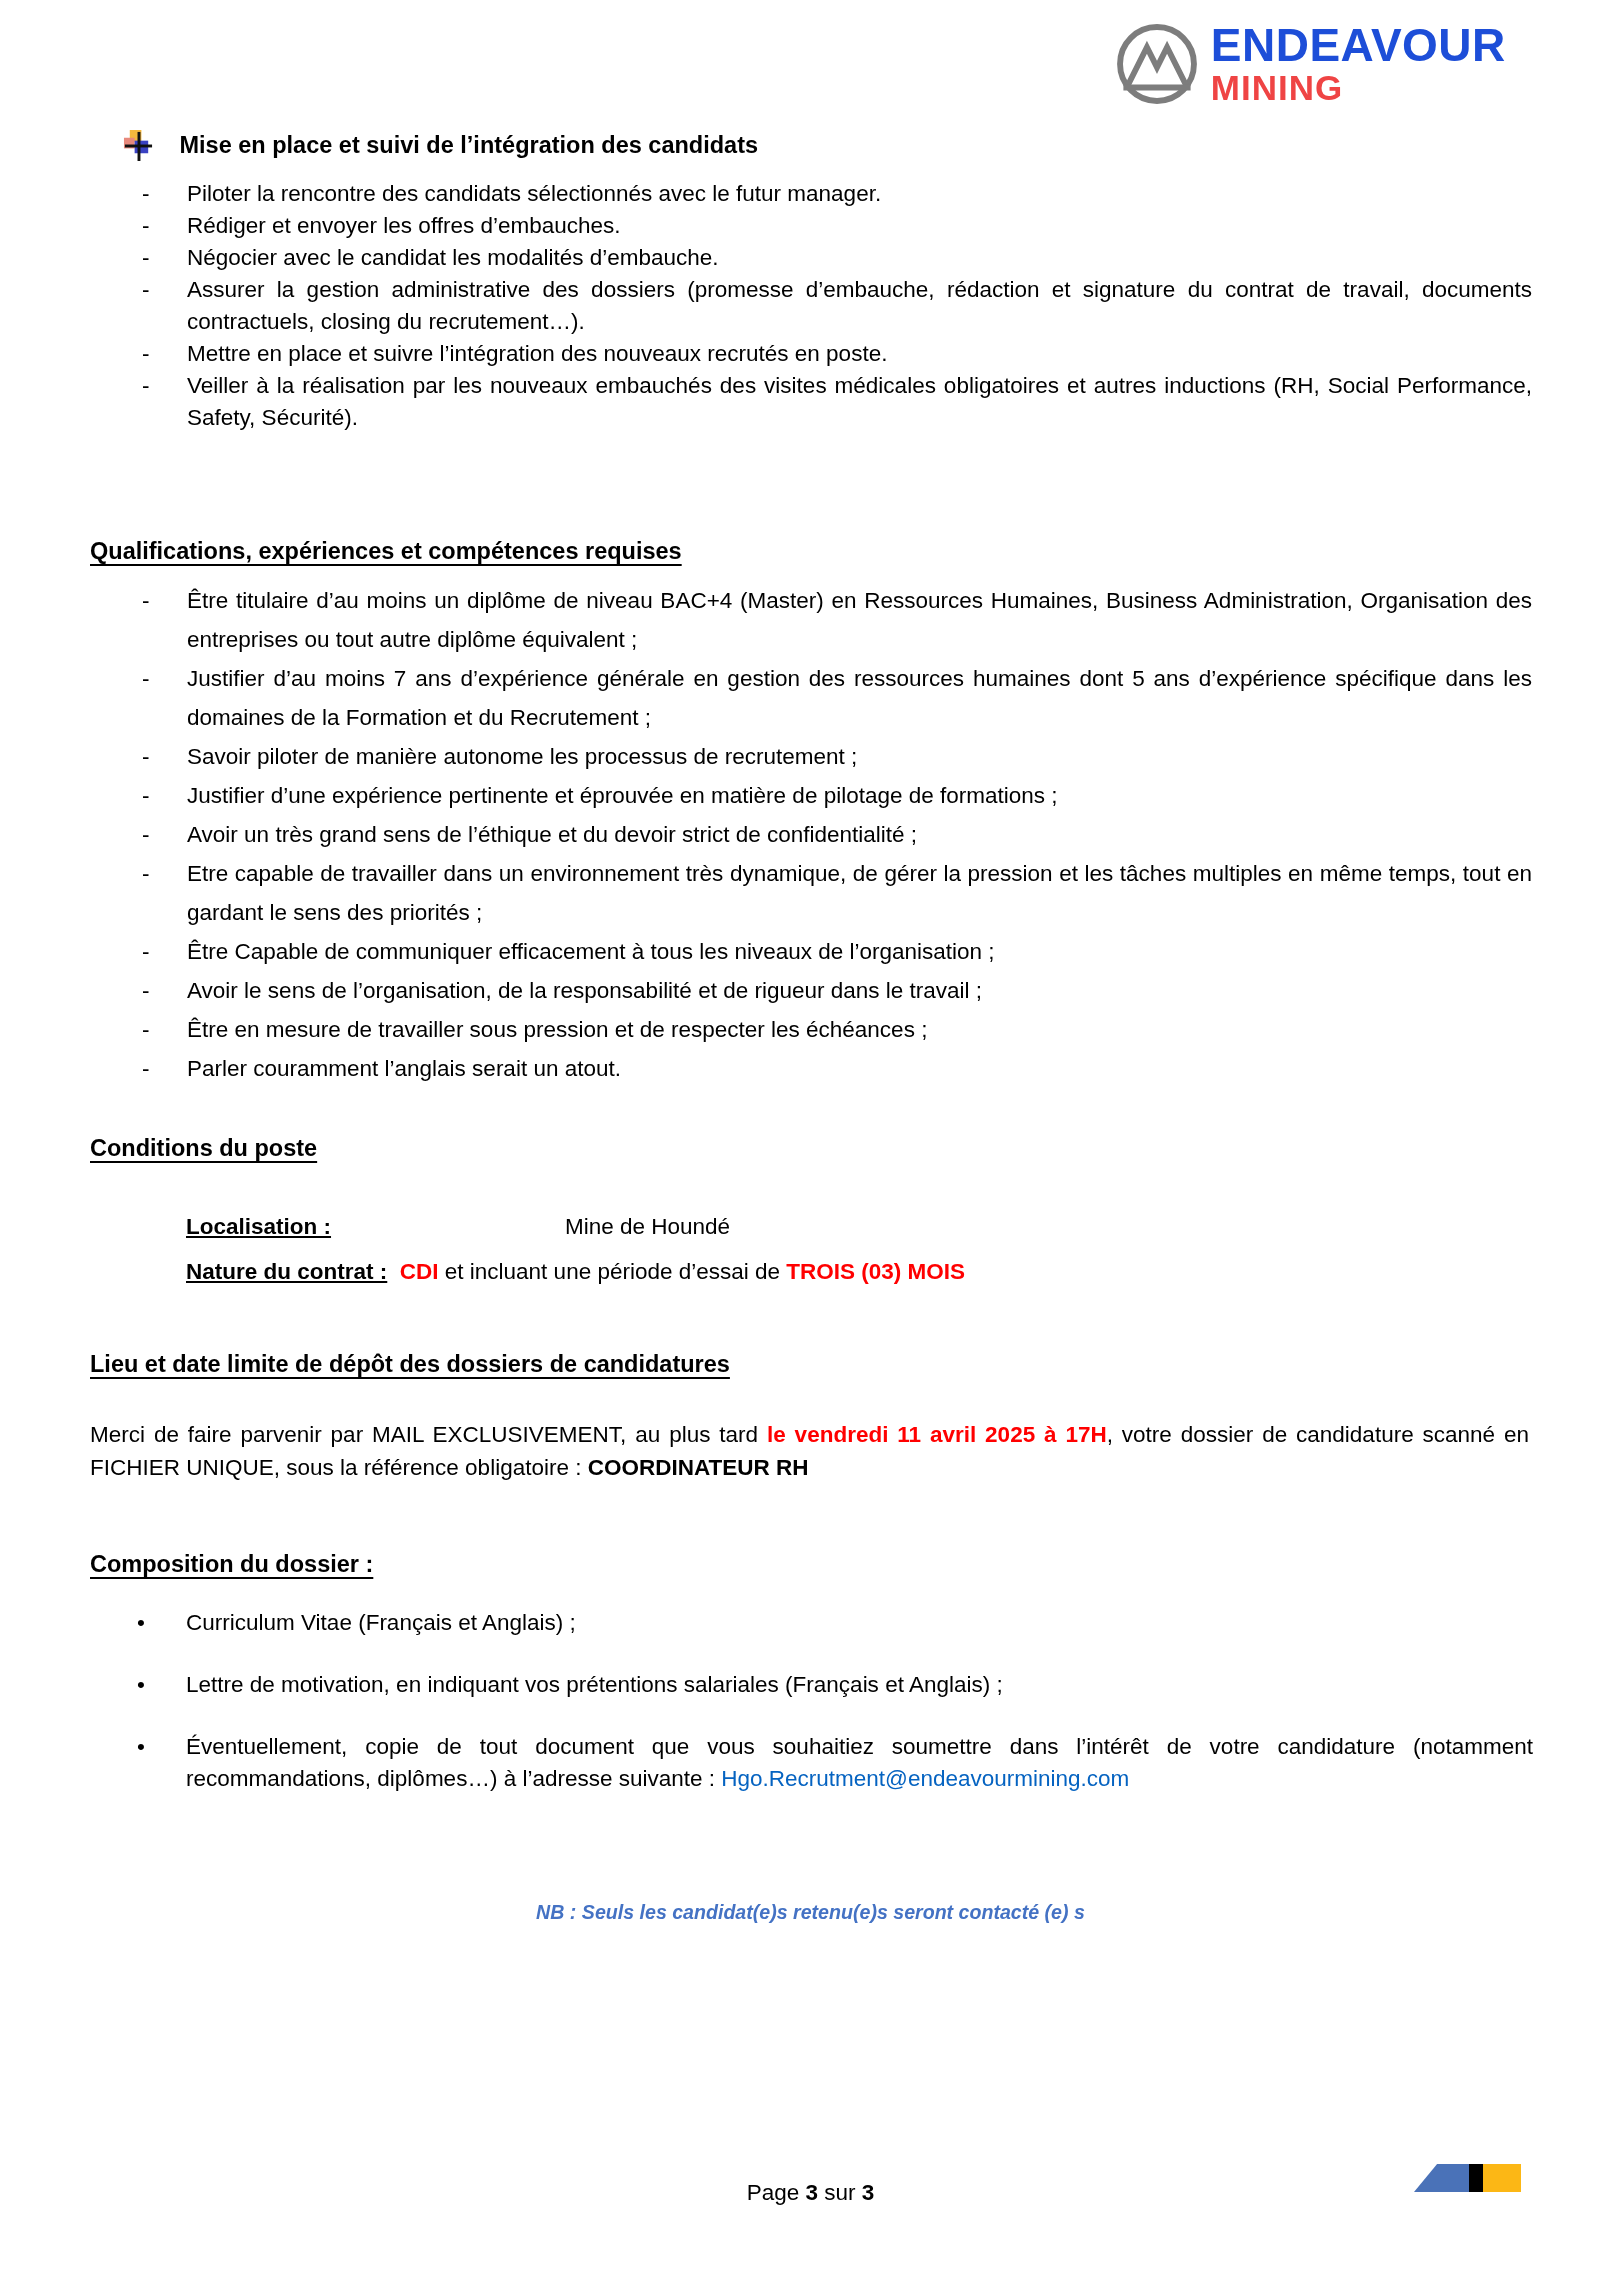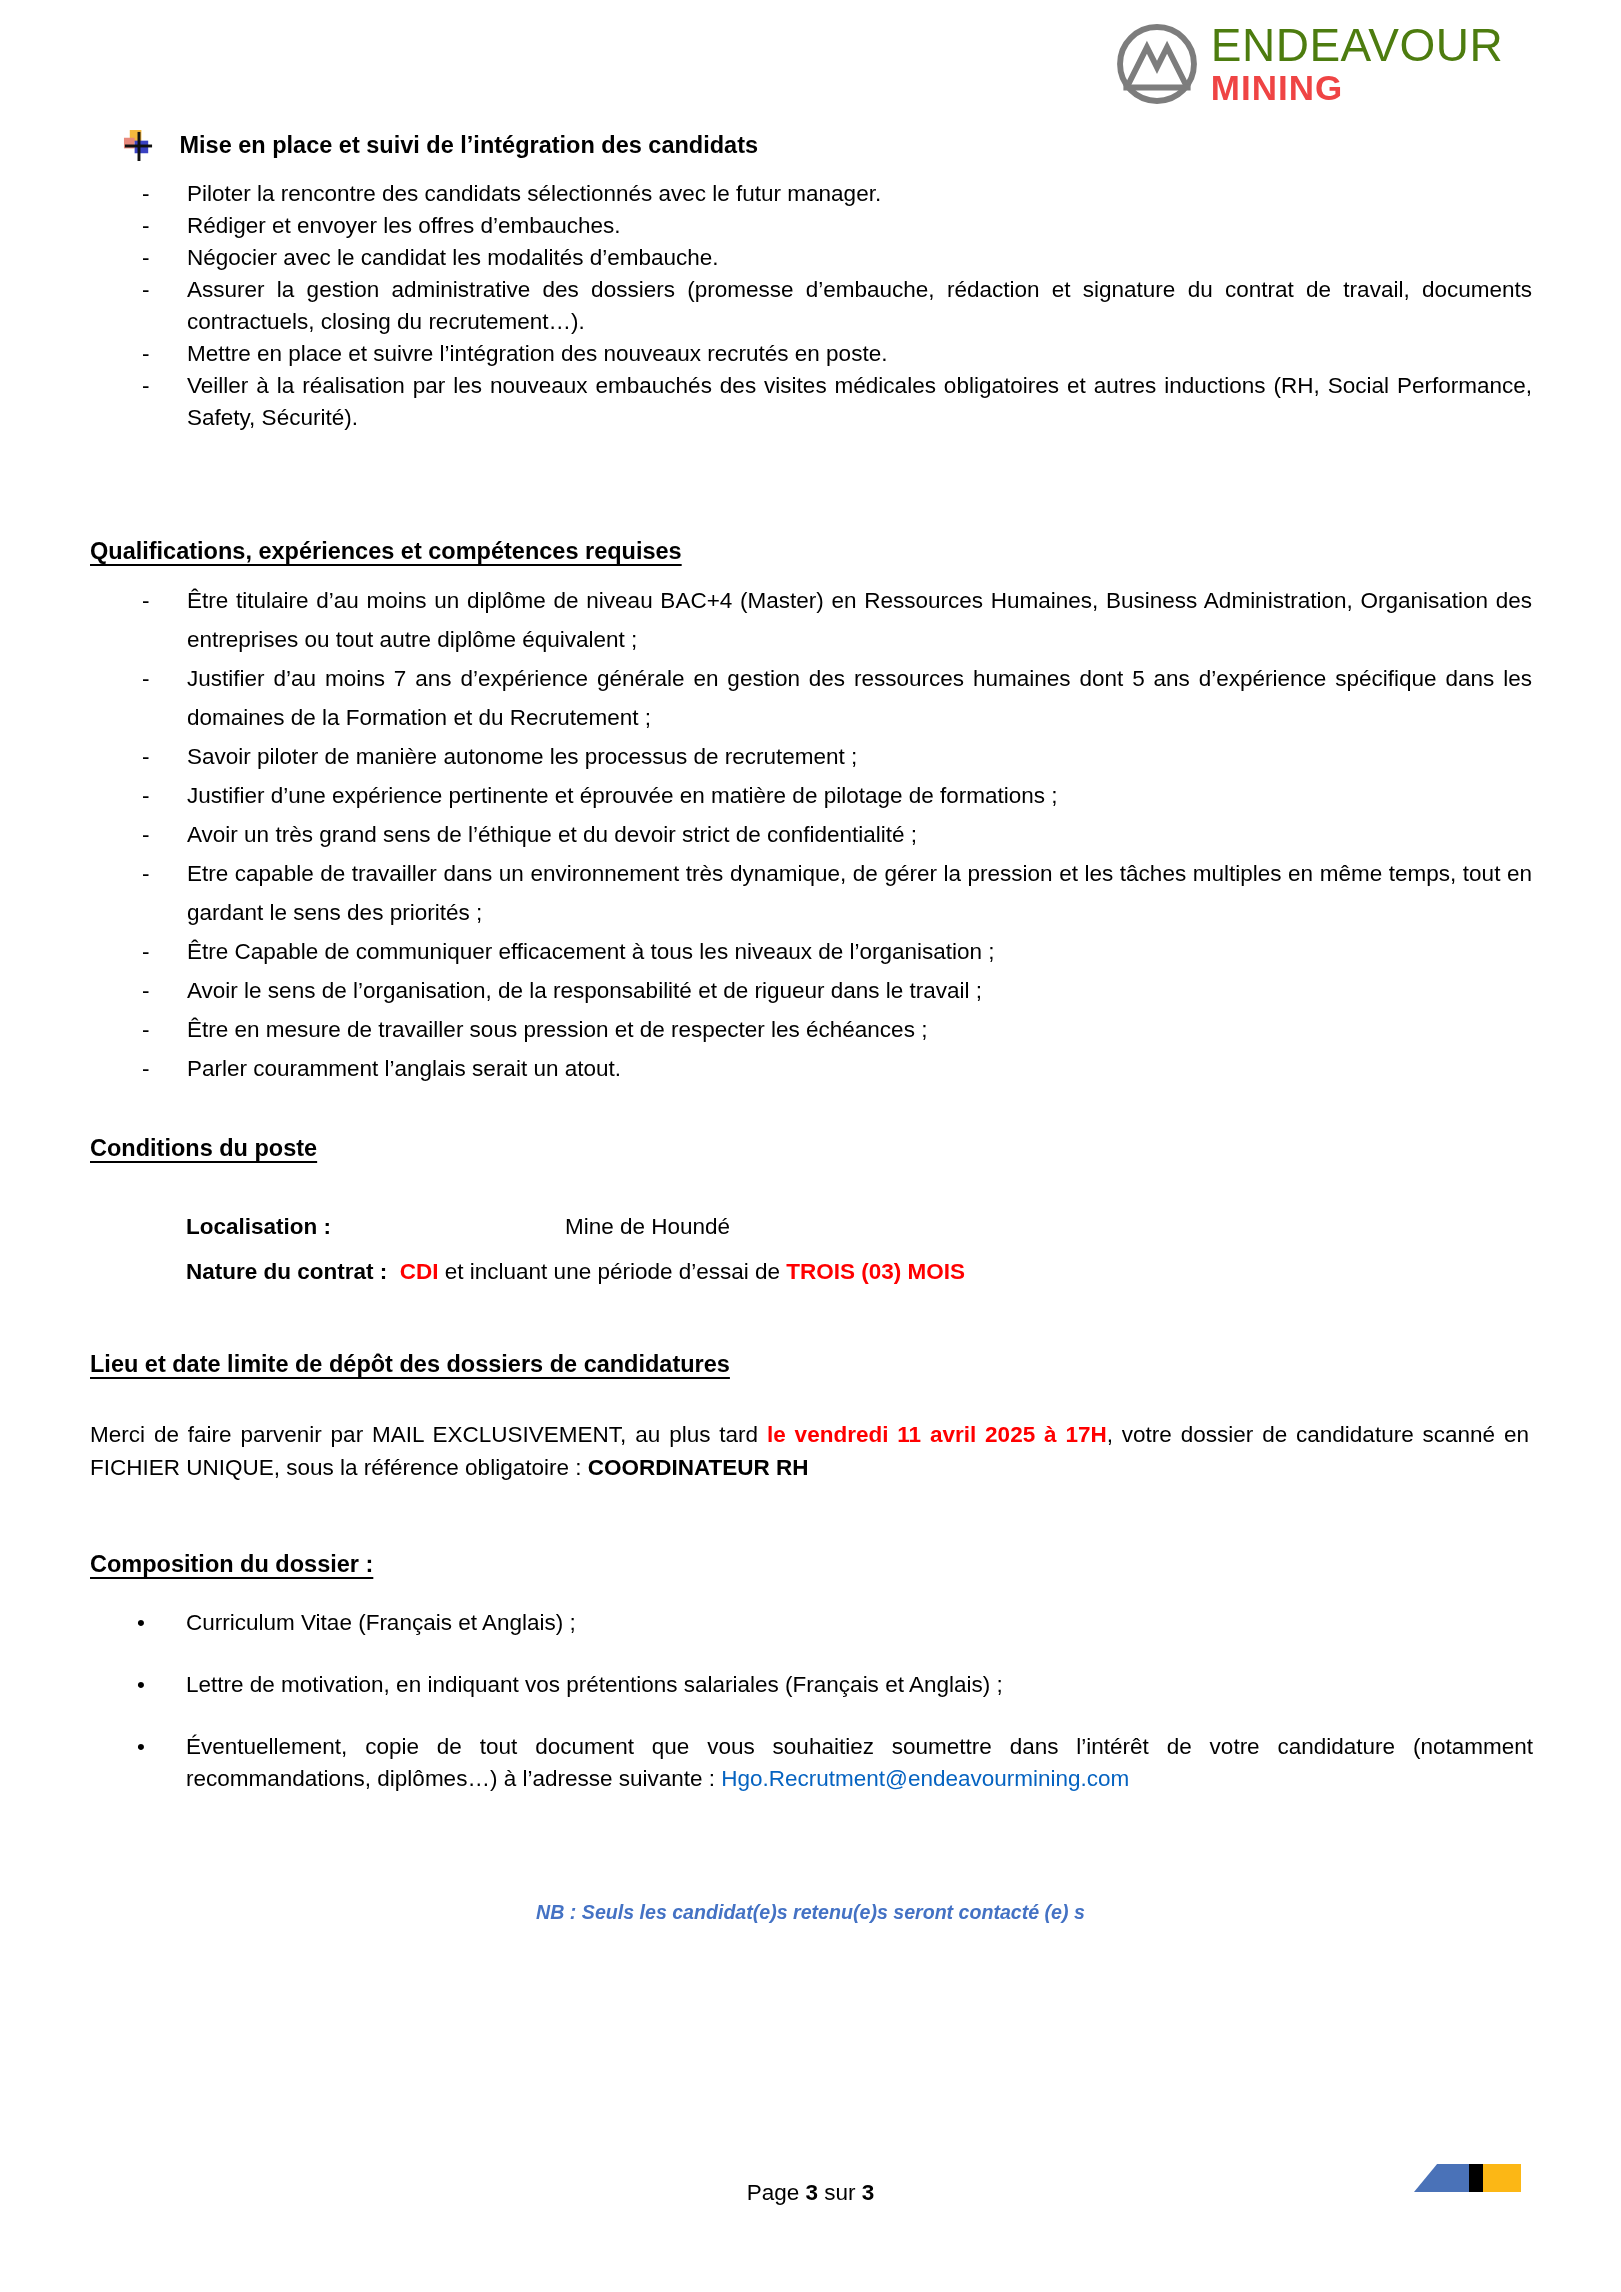--- a/index.html
+++ b/index.html
@@ -9,21 +9,21 @@
     background:#ffffff;
     font-family:"Liberation Sans", sans-serif;
     color:#000;
     margin:0 auto;
     overflow:hidden;
   }
   
   .logo{position:absolute;top:21.6px;left:1115px;display:flex;align-items:flex-start;gap:11.8px;}
   .logo-icon{width:84px;height:84px;flex:0 0 auto;}
   .logo-text{display:flex;flex-direction:column;line-height:1;}
-  .logo-main{font-size:46px;font-weight:normal;color:#4d7c0f;letter-spacing:0.5px;}
+  .logo-main{font-size:46px;font-weight:bold;color:#1d4ed8;letter-spacing:0.5px;}
   .logo-sub{font-size:35px;font-weight:bold;color:#ef4444;letter-spacing:1px;margin-top:2px;}
   
   .h-section{
     position:absolute;left:90px;
     font-size:23.5px;font-weight:bold;
     text-decoration:underline;
     text-decoration-thickness:2px;
     text-underline-offset:4.9px;
   }
   .h-bullet{
@@ -34,21 +34,21 @@
   .plus-icon{width:31px;height:33px;flex:0 0 auto;}
   
   .dash-list{position:absolute;left:142px;width:1390px;font-size:22.5px;}
   .dash-item{display:flex;}
   .dash-item .marker{flex:0 0 45px;}
   .dash-item .txt{flex:1;text-align:justify;}
   #list-integration{top:178px;line-height:32px;}
   #list-qualifications{top:581px;line-height:39px;}
   
   .cond-rows{position:absolute;left:186px;top:1204px;font-size:22.5px;line-height:45px;}
-  .cond-label{font-weight:bold;}
+  .cond-label{font-weight:bold;text-decoration:underline;}
   .cond-row1 .cond-label{display:inline-block;width:379px;}
   .red{color:#ff0000;font-weight:bold;}
   
   .deadline-par{position:absolute;left:90px;top:1395px;width:1439px;
     font-size:22.5px;line-height:33px;text-align:justify;}
   .bold{font-weight:bold;}
   
   .disc-list{position:absolute;left:137px;top:1607px;width:1396px;font-size:22.5px;line-height:32px;}
   .disc-item{display:flex;margin-bottom:30px;}
   .disc-item .marker{flex:0 0 49px;font-size:22.5px;}

